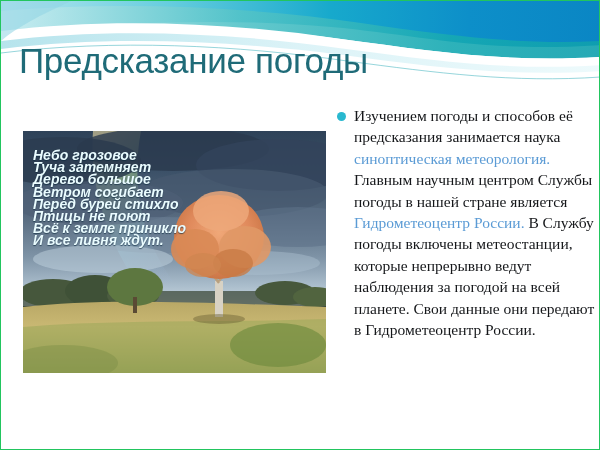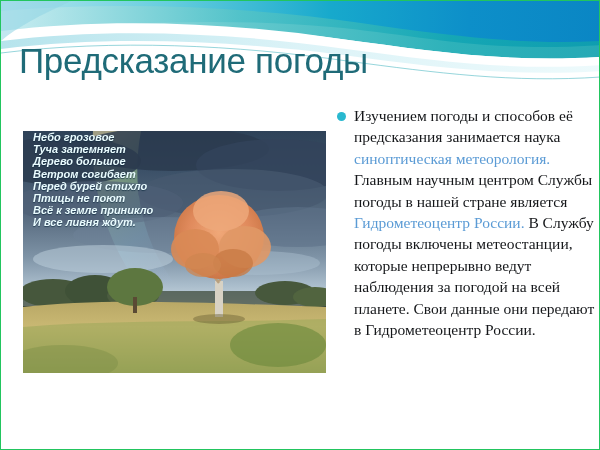--- a/index.html
+++ b/index.html
@@ -51,26 +51,26 @@
     top: 130px;
     width: 303px;
     height: 242px;
     overflow: hidden;
     background: #2b3b4d;
   }
   .photo-svg { display: block; width: 303px; height: 242px; }
   .poem {
     position: absolute;
     left: 10px;
-    top: 0;
+    top: 18px;
     width: 180px;
     font-family: "Liberation Sans", sans-serif;
     font-style: italic;
     font-weight: bold;
-    font-size: 11px;
+    font-size: 14px;
     line-height: 12.2px;
     color: #eafcff;
     text-shadow: 0 1px 1px rgba(10,40,60,0.65);
     white-space: pre-line;
   }
 
   
   .bullet-row {
     position: absolute;
     left: 336px;

